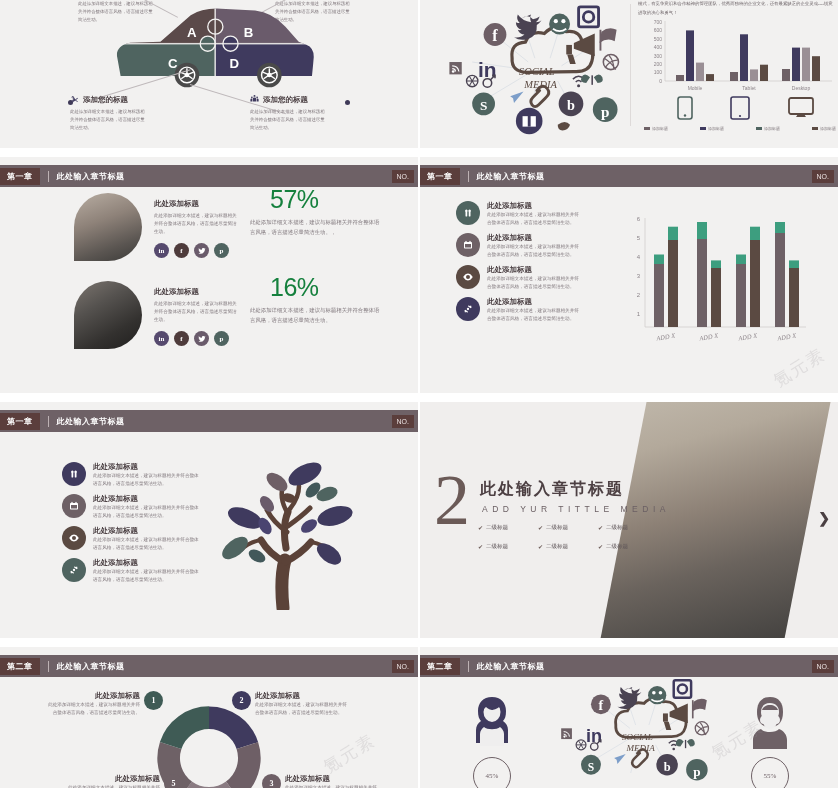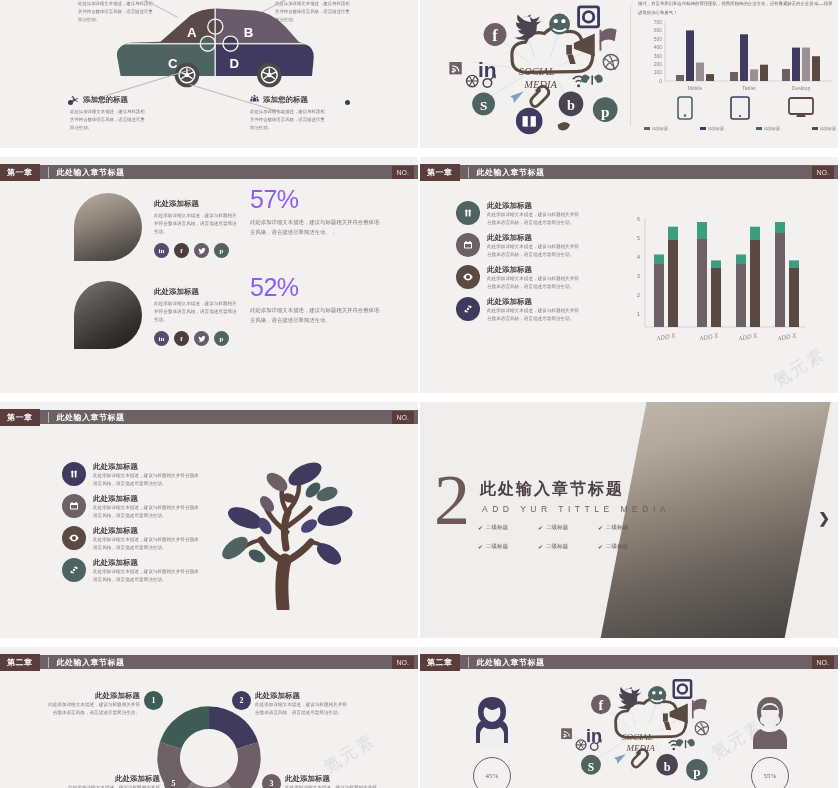--- a/index.html
+++ b/index.html
@@ -14,21 +14,21 @@
     width: 418px; height: 236px;
     background: #f2f1f0;
     position: relative; overflow: hidden;
     margin: 0 2px 9px 0;
   }
   .slide.r0 { height: 148px; }
   .slide.r3 { height: 148px; margin-bottom: 0; }
 
   
   .chapbar {
-    position: absolute; top: 8px; left: 0; right: 0; height: 14px;
+    position: absolute; top: 8px; left: 0; right: 0; height: 22px;
     background: #6e6166; display: flex; align-items: center;
   }
   .chapbar .chip {
     background: #5b3e3c; color: #fff; font-size: 8px; font-weight: bold;
     height: 17px; padding: 0 7px; display: flex; align-items: center;
     letter-spacing: .5px;
   }
   .chapbar .bartitle {
     color: #fff; font-size: 8px; font-weight: bold; margin-left: 8px;
     border-left: 1px solid #bdb2b4; padding-left: 8px; letter-spacing: .5px;
@@ -68,21 +68,21 @@
 
   
   .s3 .row { position: absolute; left: 74px; display: flex; gap: 12px; }
   .s3 .row.a { top: 36px; } .s3 .row.b { top: 124px; }
   .s3 .photo { width: 68px; height: 68px; border-radius: 50% 50% 50% 0;
     background: linear-gradient(160deg,#b9aea3 0%,#8e8279 40%,#5a5551 75%,#3b3a38 100%); }
   .s3 .txt { width: 86px; padding-top: 6px; }
   .s3 .socials { display: flex; gap: 5px; margin-top: 7px; }
   .s3 .pct { position: absolute; width: 134px; }
   .s3 .pct.a { left: 250px; top: 28px; } .s3 .pct.b { left: 250px; top: 116px; }
-  .s3 .bignum { font-size: 25px; color: #8b5cf6; font-weight: 300; letter-spacing: -.5px; }
+  .s3 .bignum { font-size: 25px; color: #15803d; font-weight: 300; letter-spacing: -.5px; margin-left: 20px; }
   .sbtn { width: 15px; height: 15px; border-radius: 50%; display: flex; align-items: center;
     justify-content: center; color: #fff; font-size: 7px; font-weight: bold; font-family: "Liberation Serif", serif; }
 
   
   .iconlist { position: absolute; }
   .ilrow { display: flex; gap: 7px; margin-bottom: 6px; }
   .ilcirc { width: 24px; height: 24px; border-radius: 50%; flex: 0 0 24px;
     display: flex; align-items: center; justify-content: center; }
   .ilcirc svg { width: 12px; height: 12px; fill: #fff; }
   .iltxt { width: 95px; }
@@ -437,21 +437,21 @@
             <svg width="8" height="8" viewBox="0 0 24 24" fill="#fff">
                 <path d="M23 5a9 9 0 0 1-2.6.7 4.5 4.5 0 0 0 2-2.5 9 9 0 0 1-2.9 1.1 4.5 4.5 0 0 0-7.7 4.1A12.8 12.8 0 0 1 2.5 3.7a4.5 4.5 0 0 0 1.4 6 4.4 4.4 0 0 1-2-.6 4.5 4.5 0 0 0 3.6 4.4 4.5 4.5 0 0 1-2 .1 4.5 4.5 0 0 0 4.2 3.1A9 9 0 0 1 1 18.6a12.7 12.7 0 0 0 6.9 2c8.3 0 12.8-6.9 12.8-12.8V7A9 9 0 0 0 23 5z"></path>
               </svg>
           </span>
           <span class="sbtn" style="background:#4f6460">p</span>
         </div>
       </div>
     </div>
 
     <div class="pct b">
-      <div class="bignum">52%</div>
+      <div class="bignum">16%</div>
       <div class="body2" style="margin-top:4px">此处添加详细文本描述，建议与标题相关并符合整体语言风格，语言描述尽量简洁生动。</div>
     </div>
   </div>
 
   <div class="slide s4">
     <div class="chapbar">
       <div class="chip">第一章</div>
       <div class="bartitle">此处输入章节标题</div>
       <div class="no">NO.</div>
     </div>

